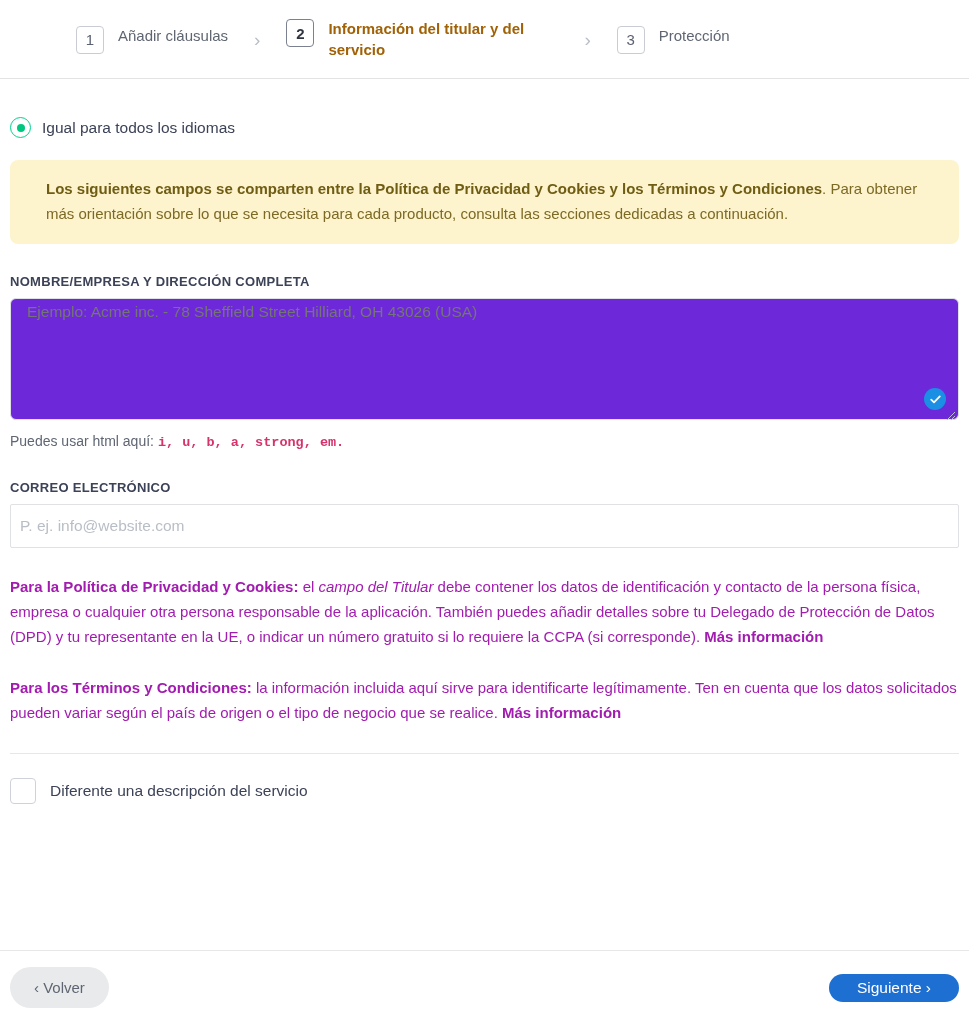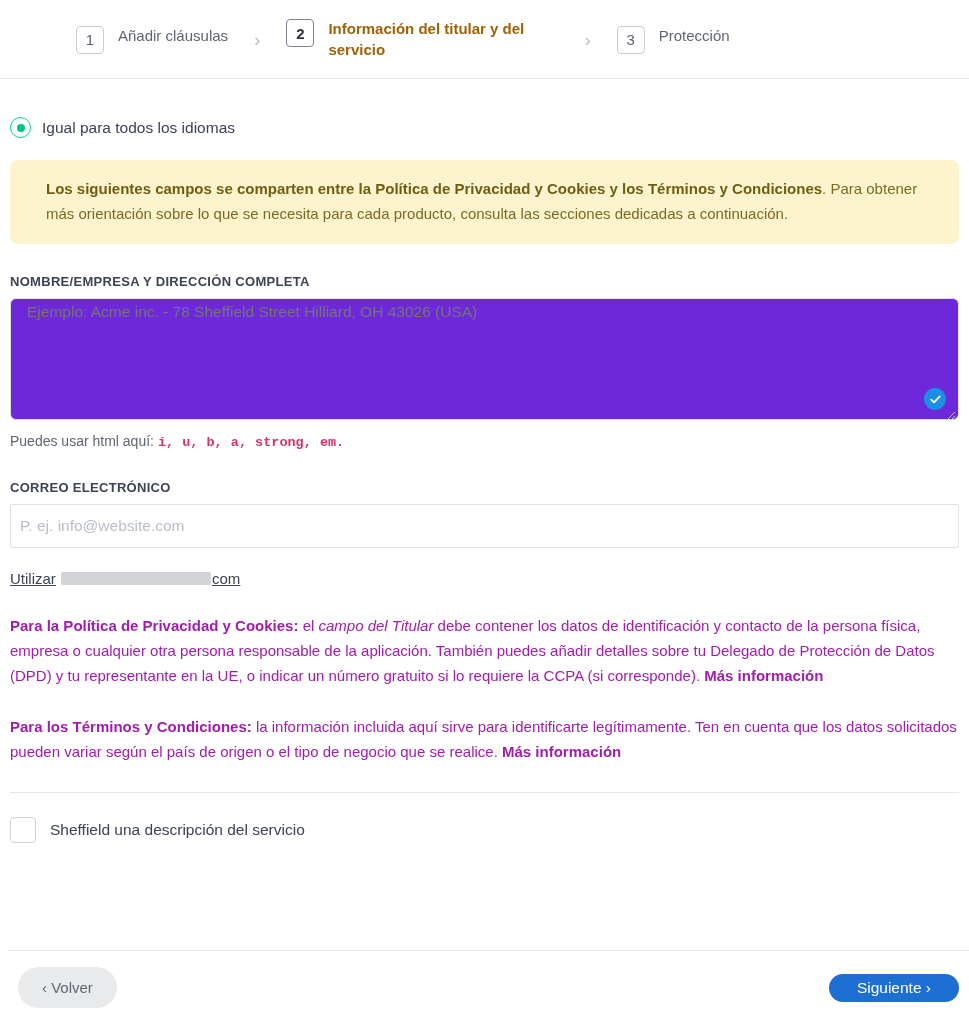--- a/index.html
+++ b/index.html
@@ -232,21 +232,21 @@
     height: 26px;
     border: 1px solid #cfd3d9;
     border-radius: 4px;
     background: #fff;
   }
   .check-label { font-size: 15.5px; color: #3c4257; }
 
   
   .footer {
     position: absolute;
-    left: 8px;
+    left: 0;
     right: 0;
     bottom: 0;
     height: 74px;
     border-top: 1px solid #e6e7e9;
     display: flex;
     align-items: center;
     justify-content: space-between;
     padding: 0 10px;
   }
   .btn-back {
@@ -324,40 +324,36 @@
   </div>
   <div class="html-hint">
     <span>Puedes usar html aquí:</span>
     <code>i, u, b, a, strong, em.</code>
   </div>
 
   
   <div class="field-label">CORREO ELECTRÓNICO</div>
   <input class="input-text" type="text" placeholder="P. ej. info@website.com" style="">
 
-  <div class="use-mail">
-    <span class="ul">Utilizar</span>
-    <span class="redacted"></span><span class="ul">com</span>
-  </div>
 
   
   <div class="para">
     <b>Para la Política de Privacidad y Cookies:</b><span> el </span><i>campo del Titular</i><span> debe contener los datos de identificación y contacto de la persona física, empresa o cualquier otra persona responsable de la aplicación. También puedes añadir detalles sobre tu Delegado de Protección de Datos (DPD) y tu representante en la UE, o indicar un número gratuito si lo requiere la CCPA (si corresponde). </span><b>Más información</b>
   </div>
 
   <div class="para">
     <b>Para los Términos y Condiciones:</b><span> la información incluida aquí sirve para identificarte legítimamente. Ten en cuenta que los datos solicitados pueden variar según el país de origen o el tipo de negocio que se realice. </span><b>Más información</b>
   </div>
 
   <div class="divider"></div>
 
   
   <div class="check-row">
     <span class="checkbox"></span>
-    <span class="check-label">Sheffield una descripción del servicio</span>
+    <span class="check-label">Diferente una descripción del servicio</span>
   </div>
 
 </div>
 
 <div class="footer">
   <button class="btn-back">‹ Volver</button>
   <button class="btn-next">Siguiente ›</button>
 </div>
 
 </body></html>

